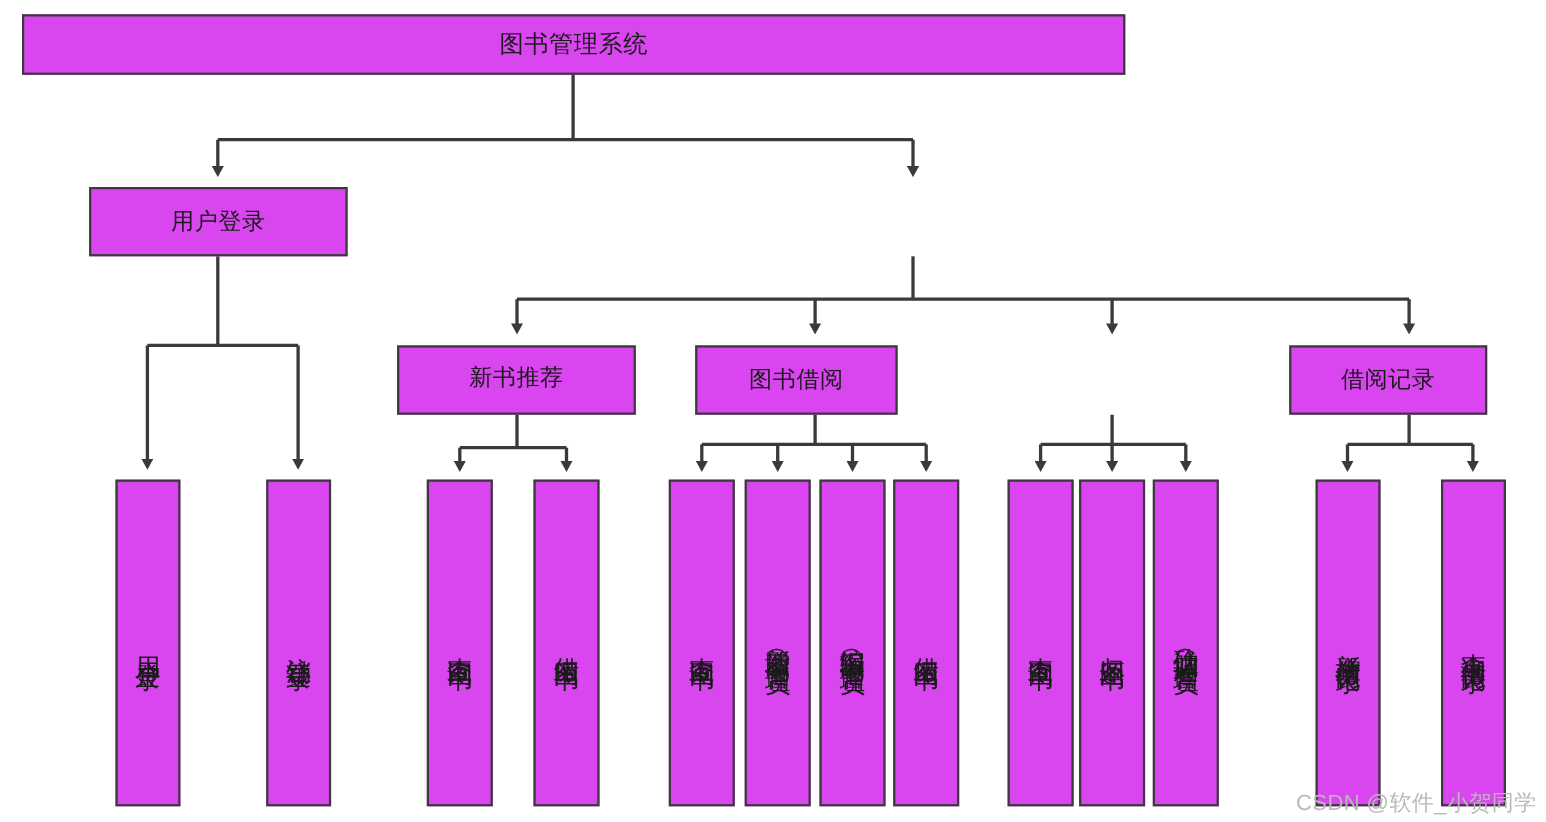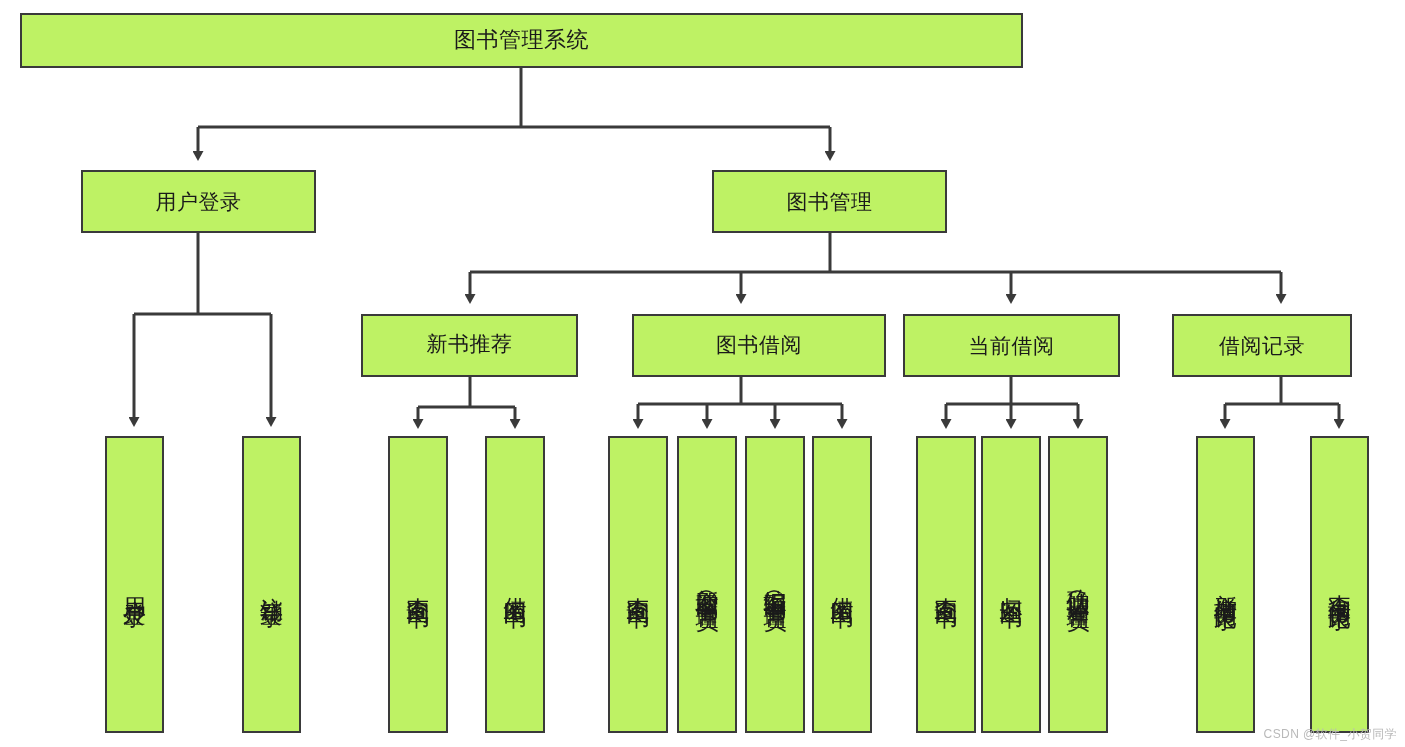--- a/index.html
+++ b/index.html
@@ -21,21 +21,21 @@
     position: absolute;
     left: 0;
     top: 0;
     width: 1405px;
     height: 747px;
     pointer-events: none;
   }
   .node {
     position: absolute;
     box-sizing: border-box;
-    background: #bef264;
+    background: #d946ef;
     border: 2px solid #3a3a3a;
     display: flex;
     align-items: center;
     justify-content: center;
     color: #1a1a1a;
   }
   .node-label {
     text-align: center;
     line-height: 1.12;
     letter-spacing: 0.5px;
@@ -52,21 +52,21 @@
     line-height: 1;
     max-height: 272px;
   }
   #node-root .node-label {
     font-size: 22px;
   }
   .watermark {
     position: absolute;
     right: 8px;
     bottom: 4px;
-    font-size: 12px;
+    font-size: 20px;
     color: #b9b9b9;
     white-space: nowrap;
     letter-spacing: 0.4px;
   }
 </style>
 </head>
 <body>
 
 <div id="diagram-root">
 
@@ -120,32 +120,26 @@
     </g>
   </svg>
 
   <div class="node h-node" id="node-root" style="left:20px; top:13px; width:1003px; height:55px;">
     <span class="node-label">图书管理系统</span>
   </div>
 
   <div class="node h-node" style="left:81px; top:170px; width:235px; height:63px;">
     <span class="node-label">用户登录</span>
   </div>
-  <div class="node h-node" style="left:712px; top:170px; width:235px; height:63px;">
-    <span class="node-label">图书管理</span>
-  </div>
 
   <div class="node h-node" style="left:361px; top:314px; width:217px; height:63px;font-family:Liberation Mono, monospace;">
     <span class="node-label">新书推荐</span>
   </div>
-  <div class="node h-node" style="left:632px; top:314px; width:254px; height:63px;font-family:Liberation Serif, serif;">
+  <div class="node h-node" style="left:632px; top:314px; width:184px; height:63px;">
     <span class="node-label">图书借阅</span>
-  </div>
-  <div class="node h-node" style="left:903px; top:314px; width:217px; height:63px;">
-    <span class="node-label">当前借阅</span>
   </div>
   <div class="node h-node" style="left:1172px; top:314px; width:180px; height:63px;">
     <span class="node-label">借阅记录</span>
   </div>
 
   <div class="node leaf" style="left:105px; top:436px; width:59px; height:297px;">
     <span class="node-label">用户登录</span>
   </div>
   <div class="node leaf" style="left:242px; top:436px; width:59px; height:297px;">
     <span class="node-label">注销登录</span>

